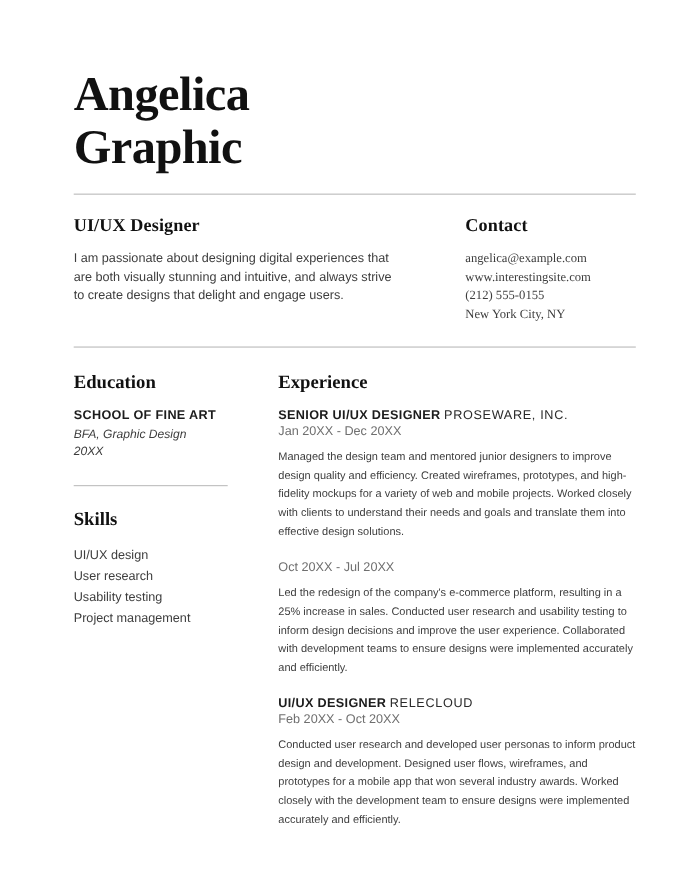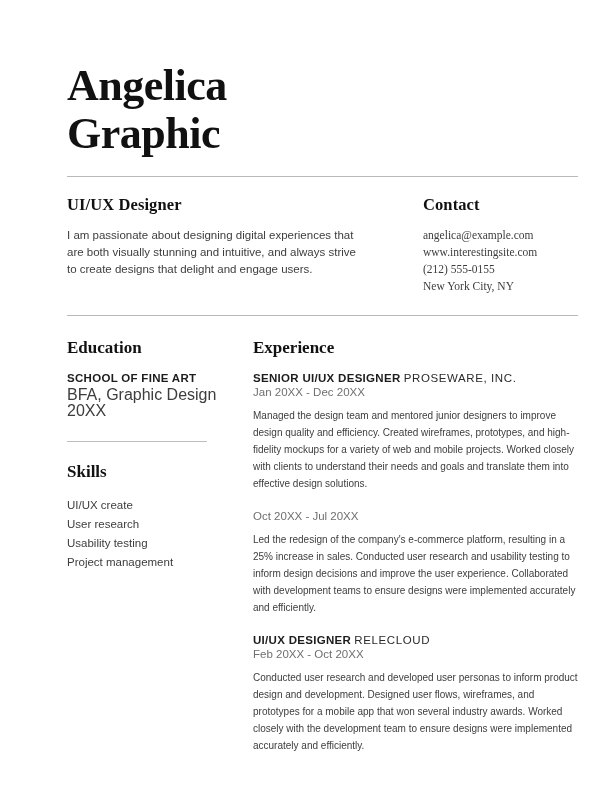--- a/index.html
+++ b/index.html
@@ -98,24 +98,25 @@
     margin: 0 0 14px 0;
   }
   .edu-school {
     font-size: 11.5px;
     font-weight: bold;
     letter-spacing: 0.3px;
     color: #1c1c1c;
     margin: 0 0 3px 0;
   }
   .edu-line {
-    font-size: 16px;
+    font-size: 11px;
     line-height: 16px;
     color: #3d3d3d;
     margin: 0;
+    font-style: italic;
   }
   .small-rule {
     border: 0;
     border-top: 1px solid #bdbdbd;
     margin: 22px 0 20px 0;
     width: 140px;
   }
   .skills-list {
     list-style: none;
     margin: 0;
@@ -191,21 +192,21 @@
 
       <h2 class="sec-head">Education</h2>
       <p class="edu-school">SCHOOL OF FINE ART</p>
       <p class="edu-line">BFA, Graphic Design</p>
       <p class="edu-line">20XX</p>
 
       <hr class="small-rule">
 
       <h2 class="sec-head">Skills</h2>
       <ul class="skills-list">
-        <li>UI/UX create</li>
+        <li>UI/UX design</li>
         <li>User research</li>
         <li>Usability testing</li>
         <li>Project management</li>
       </ul>
     </div>
 
     <div class="col-right">
       <h2 class="sec-head">Experience</h2>
 
       <div class="job">

